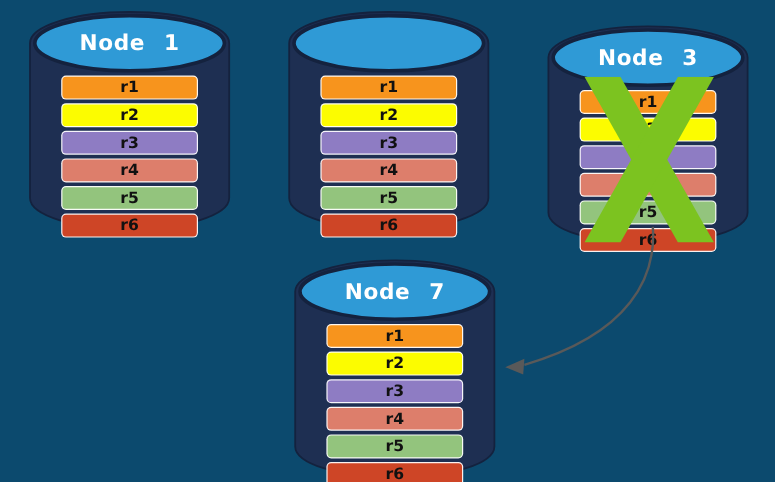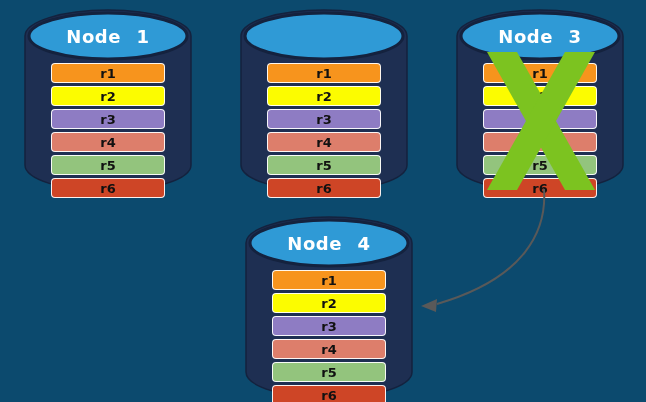--- a/index.html
+++ b/index.html
@@ -54,21 +54,21 @@
     <div class="rows">
       <div class="row" style="background-color: rgb(247, 148, 29); color: rgb(17, 17, 17);">r1</div>
       <div class="row" style="background-color: rgb(252, 252, 0); color: rgb(17, 17, 17);">r2</div>
       <div class="row" style="background-color: rgb(142, 124, 195); color: rgb(17, 17, 17);">r3</div>
       <div class="row" style="background-color: rgb(221, 126, 107); color: rgb(17, 17, 17);">r4</div>
       <div class="row" style="background-color: rgb(147, 196, 125); color: rgb(17, 17, 17);">r5</div>
       <div class="row" style="background-color: rgb(206, 69, 38); color: rgb(17, 17, 17);">r6</div>
     </div>
   </div>
 
-  <div class="node" style="left:454px;top:8px;">
+  <div class="node" style="left:454px;top:20px;">
     <svg class="cyl" viewBox="0 0 172 184">
       <path d="M3,28 A83,26 0 0 1 169,28 L169,157 A83,26 0 0 1 3,157 Z" stroke-width="1.5" fill="#1E2F52" stroke="#14223E"></path>
       <ellipse cx="86" cy="28" rx="79" ry="23" stroke-width="3" fill="#2F9AD6" stroke="#14223E"></ellipse>
     </svg>
     <div class="node-title" style="color: rgb(255, 255, 255);">Node 3</div>
     <div class="rows">
       <div class="row" style="background-color: rgb(247, 148, 29); color: rgb(17, 17, 17);">r1</div>
       <div class="row" style="background-color: rgb(252, 252, 0); color: rgb(17, 17, 17);">r2</div>
       <div class="row" style="background-color: rgb(142, 124, 195); color: rgb(17, 17, 17);">r3</div>
       <div class="row" style="background-color: rgb(221, 126, 107); color: rgb(17, 17, 17);">r4</div>
@@ -79,21 +79,21 @@
       <polygon points="0,0 30,0 108,138 78,138" fill="#7CC320"></polygon>
       <polygon points="78,0 108,0 30,138 0,138" fill="#7CC320"></polygon>
     </svg>
   </div>
 
   <div class="node" style="left:243px;top:215px;">
     <svg class="cyl" viewBox="0 0 172 184">
       <path d="M3,28 A83,26 0 0 1 169,28 L169,157 A83,26 0 0 1 3,157 Z" stroke-width="1.5" fill="#1E2F52" stroke="#14223E"></path>
       <ellipse cx="86" cy="28" rx="79" ry="23" stroke-width="3" fill="#2F9AD6" stroke="#14223E"></ellipse>
     </svg>
-    <div class="node-title" style="color: rgb(255, 255, 255);">Node 4</div>
+    <div class="node-title" style="color: rgb(255, 255, 255);">Node 7</div>
     <div class="rows">
       <div class="row" style="background-color: rgb(247, 148, 29); color: rgb(17, 17, 17);">r1</div>
       <div class="row" style="background-color: rgb(252, 252, 0); color: rgb(17, 17, 17);">r2</div>
       <div class="row" style="background-color: rgb(142, 124, 195); color: rgb(17, 17, 17);">r3</div>
       <div class="row" style="background-color: rgb(221, 126, 107); color: rgb(17, 17, 17);">r4</div>
       <div class="row" style="background-color: rgb(147, 196, 125); color: rgb(17, 17, 17);">r5</div>
       <div class="row" style="background-color: rgb(206, 69, 38); color: rgb(17, 17, 17);">r6</div>
     </div>
   </div>
 

